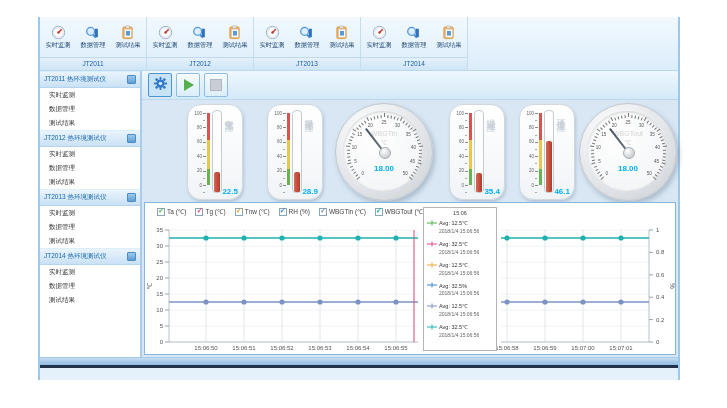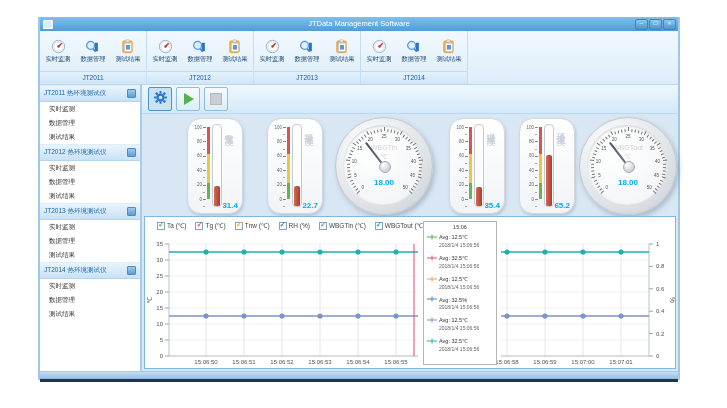--- a/index.html
+++ b/index.html
@@ -82,29 +82,20 @@
   
   .statusbar{height:7px;background:linear-gradient(#c6ddf1,#8fbce2);border-top:1px solid #a5cbe9;}
   .window-edge{height:3px;background:#20334a;}
 </style>
 </head>
 <body>
 
 <div class="screen">
   <div class="window">
 
-    <div class="titlebar">
-      <div class="app-icon"></div>
-      <div class="title">JTData Management Software</div>
-      <div class="win-controls">
-        <div class="win-btn">–</div>
-        <div class="win-btn">□</div>
-        <div class="win-btn">×</div>
-      </div>
-    </div>
 
     <div class="ribbon" id="ribbon">
         <div class="rgroup">
           <div class="rbuttons">
             <div class="rbtn">
               <span>
                 <svg viewBox="0 0 16 16" width="15" height="15">
                   <circle cx="8" cy="8" r="6.6" fill="#f7f9fb" stroke="#9ab0c4"></circle>
                   <circle cx="8" cy="8" r="5" fill="#fff" stroke="#d0d8e0" stroke-width="0.8"></circle>
                   <line x1="8" y1="8" x2="11.4" y2="4.6" stroke="#c0392b" stroke-width="1.6"></line>
@@ -327,21 +318,21 @@
               <div class="th-ticklabel" style="top: 77.5px;">0</div>
               <div class="th-tick" style="top: 80px; width: 3px;"></div>
               <div class="th-tick" style="top: 87.2px; width: 2px; opacity: 0.7;"></div>
               <div class="th-band" style="background: rgb(217, 83, 79); top: 8px; height: 27px;"></div>
               <div class="th-band" style="background: rgb(230, 201, 76); top: 35px; height: 29px;"></div>
               <div class="th-band" style="background: rgb(103, 179, 79); top: 64px; height: 16px;"></div>
               <div class="th-tube">
                 <div class="th-mercury" style="height: 20.2px;"></div>
               </div>
               <div class="th-vlabel">空气温度 ℃</div>
-              <div class="th-value">31.4</div>
+              <div class="th-value">22.5</div>
             </div>
             <div class="thermo" style="left: 125px; top: 4px;">
               <div class="th-ticklabel" style="top: 5.5px;">100</div>
               <div class="th-tick" style="top: 8px; width: 3px;"></div>
               <div class="th-tick" style="top: 15.2px; width: 2px; opacity: 0.7;"></div>
               <div class="th-ticklabel" style="top: 19.9px;">80</div>
               <div class="th-tick" style="top: 22.4px; width: 3px;"></div>
               <div class="th-tick" style="top: 29.6px; width: 2px; opacity: 0.7;"></div>
               <div class="th-ticklabel" style="top: 34.3px;">60</div>
               <div class="th-tick" style="top: 36.8px; width: 3px;"></div>
@@ -355,21 +346,21 @@
               <div class="th-ticklabel" style="top: 77.5px;">0</div>
               <div class="th-tick" style="top: 80px; width: 3px;"></div>
               <div class="th-tick" style="top: 87.2px; width: 2px; opacity: 0.7;"></div>
               <div class="th-band" style="background: rgb(217, 83, 79); top: 8px; height: 27px;"></div>
               <div class="th-band" style="background: rgb(230, 201, 76); top: 35px; height: 29px;"></div>
               <div class="th-band" style="background: rgb(103, 179, 79); top: 64px; height: 16px;"></div>
               <div class="th-tube">
                 <div class="th-mercury" style="height: 20.344px;"></div>
               </div>
               <div class="th-vlabel">黑球温度 ℃</div>
-              <div class="th-value">22.7</div>
+              <div class="th-value">28.9</div>
             </div>
             <div class="dial" style="left: 193px; top: 3px;">
               <div class="dial-face"></div>
               <div class="dial-tick" style="top: 9px; height: 4px; transform-origin: 0.5px 39px; transform: rotate(-135deg);"></div>
               <div class="dial-tick" style="top: 10.5px; height: 2.5px; transform-origin: 0.5px 37.5px; transform: rotate(-129.6deg);"></div>
               <div class="dial-tick" style="top: 10.5px; height: 2.5px; transform-origin: 0.5px 37.5px; transform: rotate(-124.2deg);"></div>
               <div class="dial-tick" style="top: 10.5px; height: 2.5px; transform-origin: 0.5px 37.5px; transform: rotate(-118.8deg);"></div>
               <div class="dial-tick" style="top: 10.5px; height: 2.5px; transform-origin: 0.5px 37.5px; transform: rotate(-113.4deg);"></div>
               <div class="dial-tick" style="top: 9px; height: 4px; transform-origin: 0.5px 39px; transform: rotate(-108deg);"></div>
               <div class="dial-tick" style="top: 10.5px; height: 2.5px; transform-origin: 0.5px 37.5px; transform: rotate(-102.6deg);"></div>
@@ -481,21 +472,21 @@
               <div class="th-ticklabel" style="top: 77.5px;">0</div>
               <div class="th-tick" style="top: 80px; width: 3px;"></div>
               <div class="th-tick" style="top: 87.2px; width: 2px; opacity: 0.7;"></div>
               <div class="th-band" style="background: rgb(217, 83, 79); top: 8px; height: 27px;"></div>
               <div class="th-band" style="background: rgb(230, 201, 76); top: 35px; height: 29px;"></div>
               <div class="th-band" style="background: rgb(103, 179, 79); top: 64px; height: 16px;"></div>
               <div class="th-tube">
                 <div class="th-mercury" style="height: 50.944px;"></div>
               </div>
               <div class="th-vlabel">环境湿度 %</div>
-              <div class="th-value">65.2</div>
+              <div class="th-value">46.1</div>
             </div>
             <div class="dial" style="left: 437px; top: 3px;">
               <div class="dial-face"></div>
               <div class="dial-tick" style="top: 9px; height: 4px; transform-origin: 0.5px 39px; transform: rotate(-135deg);"></div>
               <div class="dial-tick" style="top: 10.5px; height: 2.5px; transform-origin: 0.5px 37.5px; transform: rotate(-129.6deg);"></div>
               <div class="dial-tick" style="top: 10.5px; height: 2.5px; transform-origin: 0.5px 37.5px; transform: rotate(-124.2deg);"></div>
               <div class="dial-tick" style="top: 10.5px; height: 2.5px; transform-origin: 0.5px 37.5px; transform: rotate(-118.8deg);"></div>
               <div class="dial-tick" style="top: 10.5px; height: 2.5px; transform-origin: 0.5px 37.5px; transform: rotate(-113.4deg);"></div>
               <div class="dial-tick" style="top: 9px; height: 4px; transform-origin: 0.5px 39px; transform: rotate(-108deg);"></div>
               <div class="dial-tick" style="top: 10.5px; height: 2.5px; transform-origin: 0.5px 37.5px; transform: rotate(-102.6deg);"></div>

